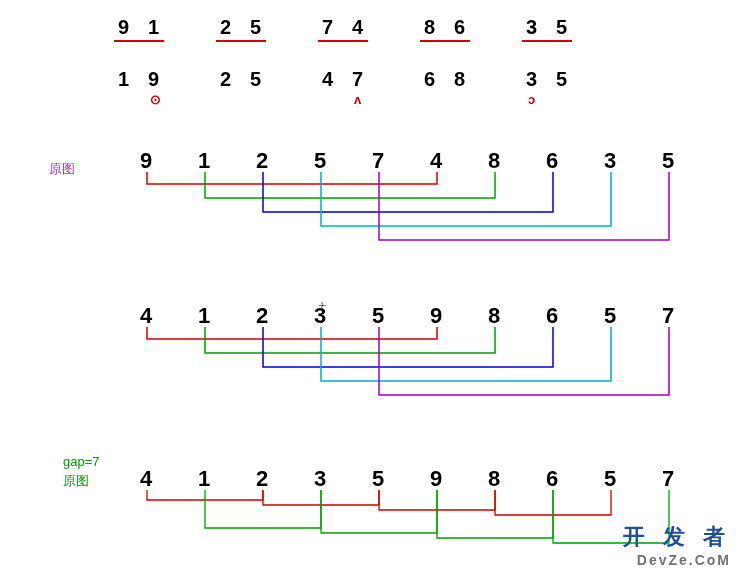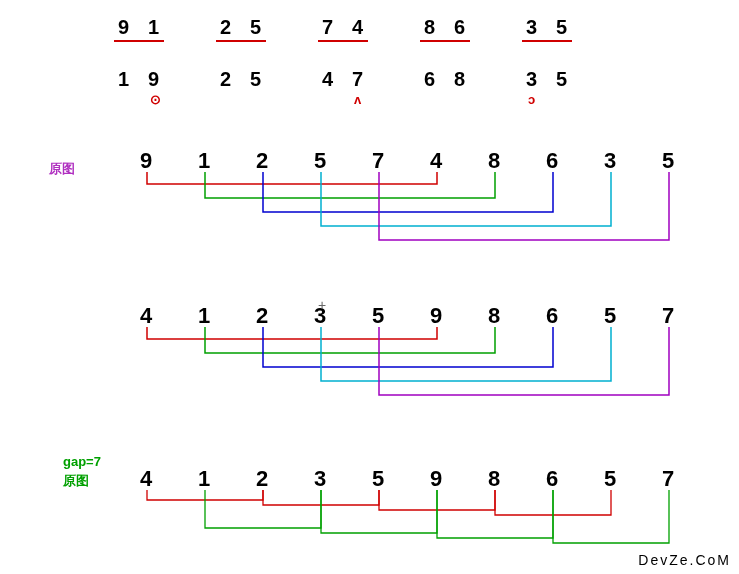--- a/index.html
+++ b/index.html
@@ -20,21 +20,20 @@
   }
   .num2 {
     position: absolute;
     font-weight: bold;
     font-size: 22px;
     color: #000;
   }
   .label {
     position: absolute;
     font-size: 13px;
-    font-weight: bold;
   }
   .purple { color: #b030c0; }
   .green { color: #00a000; }
   .red-underline {
     position: absolute;
     height: 2px;
     background: #d00000;
   }
   .red-mark {
     position: absolute;
@@ -54,22 +53,22 @@
     font-family: "Arial", sans-serif;
   }
   .wm .l1 {
     font-size: 22px;
     font-weight: bold;
     color: #205090;
     letter-spacing: 6px;
   }
   .wm .l2 {
     font-size: 14px;
-    font-weight: normal;
-    color: #000000;
+    font-weight: bold;
+    color: #737373;
     letter-spacing: 2px;
   }
   .cursor-cross {
     position: absolute;
     font-size: 14px;
     color: #666;
   }
 </style>
 </head>
 <body>
@@ -171,14 +170,15 @@
     <path d="M 263 0 L 263 15 L 379 15 L 379 0" stroke="#d00000" fill="none" stroke-width="1.3"></path>
     <path d="M 379 0 L 379 20 L 495 20 L 495 0" stroke="#d00000" fill="none" stroke-width="1.3"></path>
     <path d="M 495 0 L 495 25 L 611 25 L 611 0" stroke="#d00000" fill="none" stroke-width="1.3"></path>
     <path d="M 205 0 L 205 38 L 321 38 L 321 0" stroke="#00a000" fill="none" stroke-width="1.3"></path>
     <path d="M 321 0 L 321 43 L 437 43 L 437 0" stroke="#00a000" fill="none" stroke-width="1.3"></path>
     <path d="M 437 0 L 437 48 L 553 48 L 553 0" stroke="#00a000" fill="none" stroke-width="1.3"></path>
     <path d="M 553 0 L 553 53 L 669 53 L 669 0" stroke="#00a000" fill="none" stroke-width="1.3"></path>
   </svg>
 
 <div class="wm">
+  <div class="l1">开 发 者</div>
   <div class="l2">DevZe.CoM</div>
 </div>
 
 </body></html>

